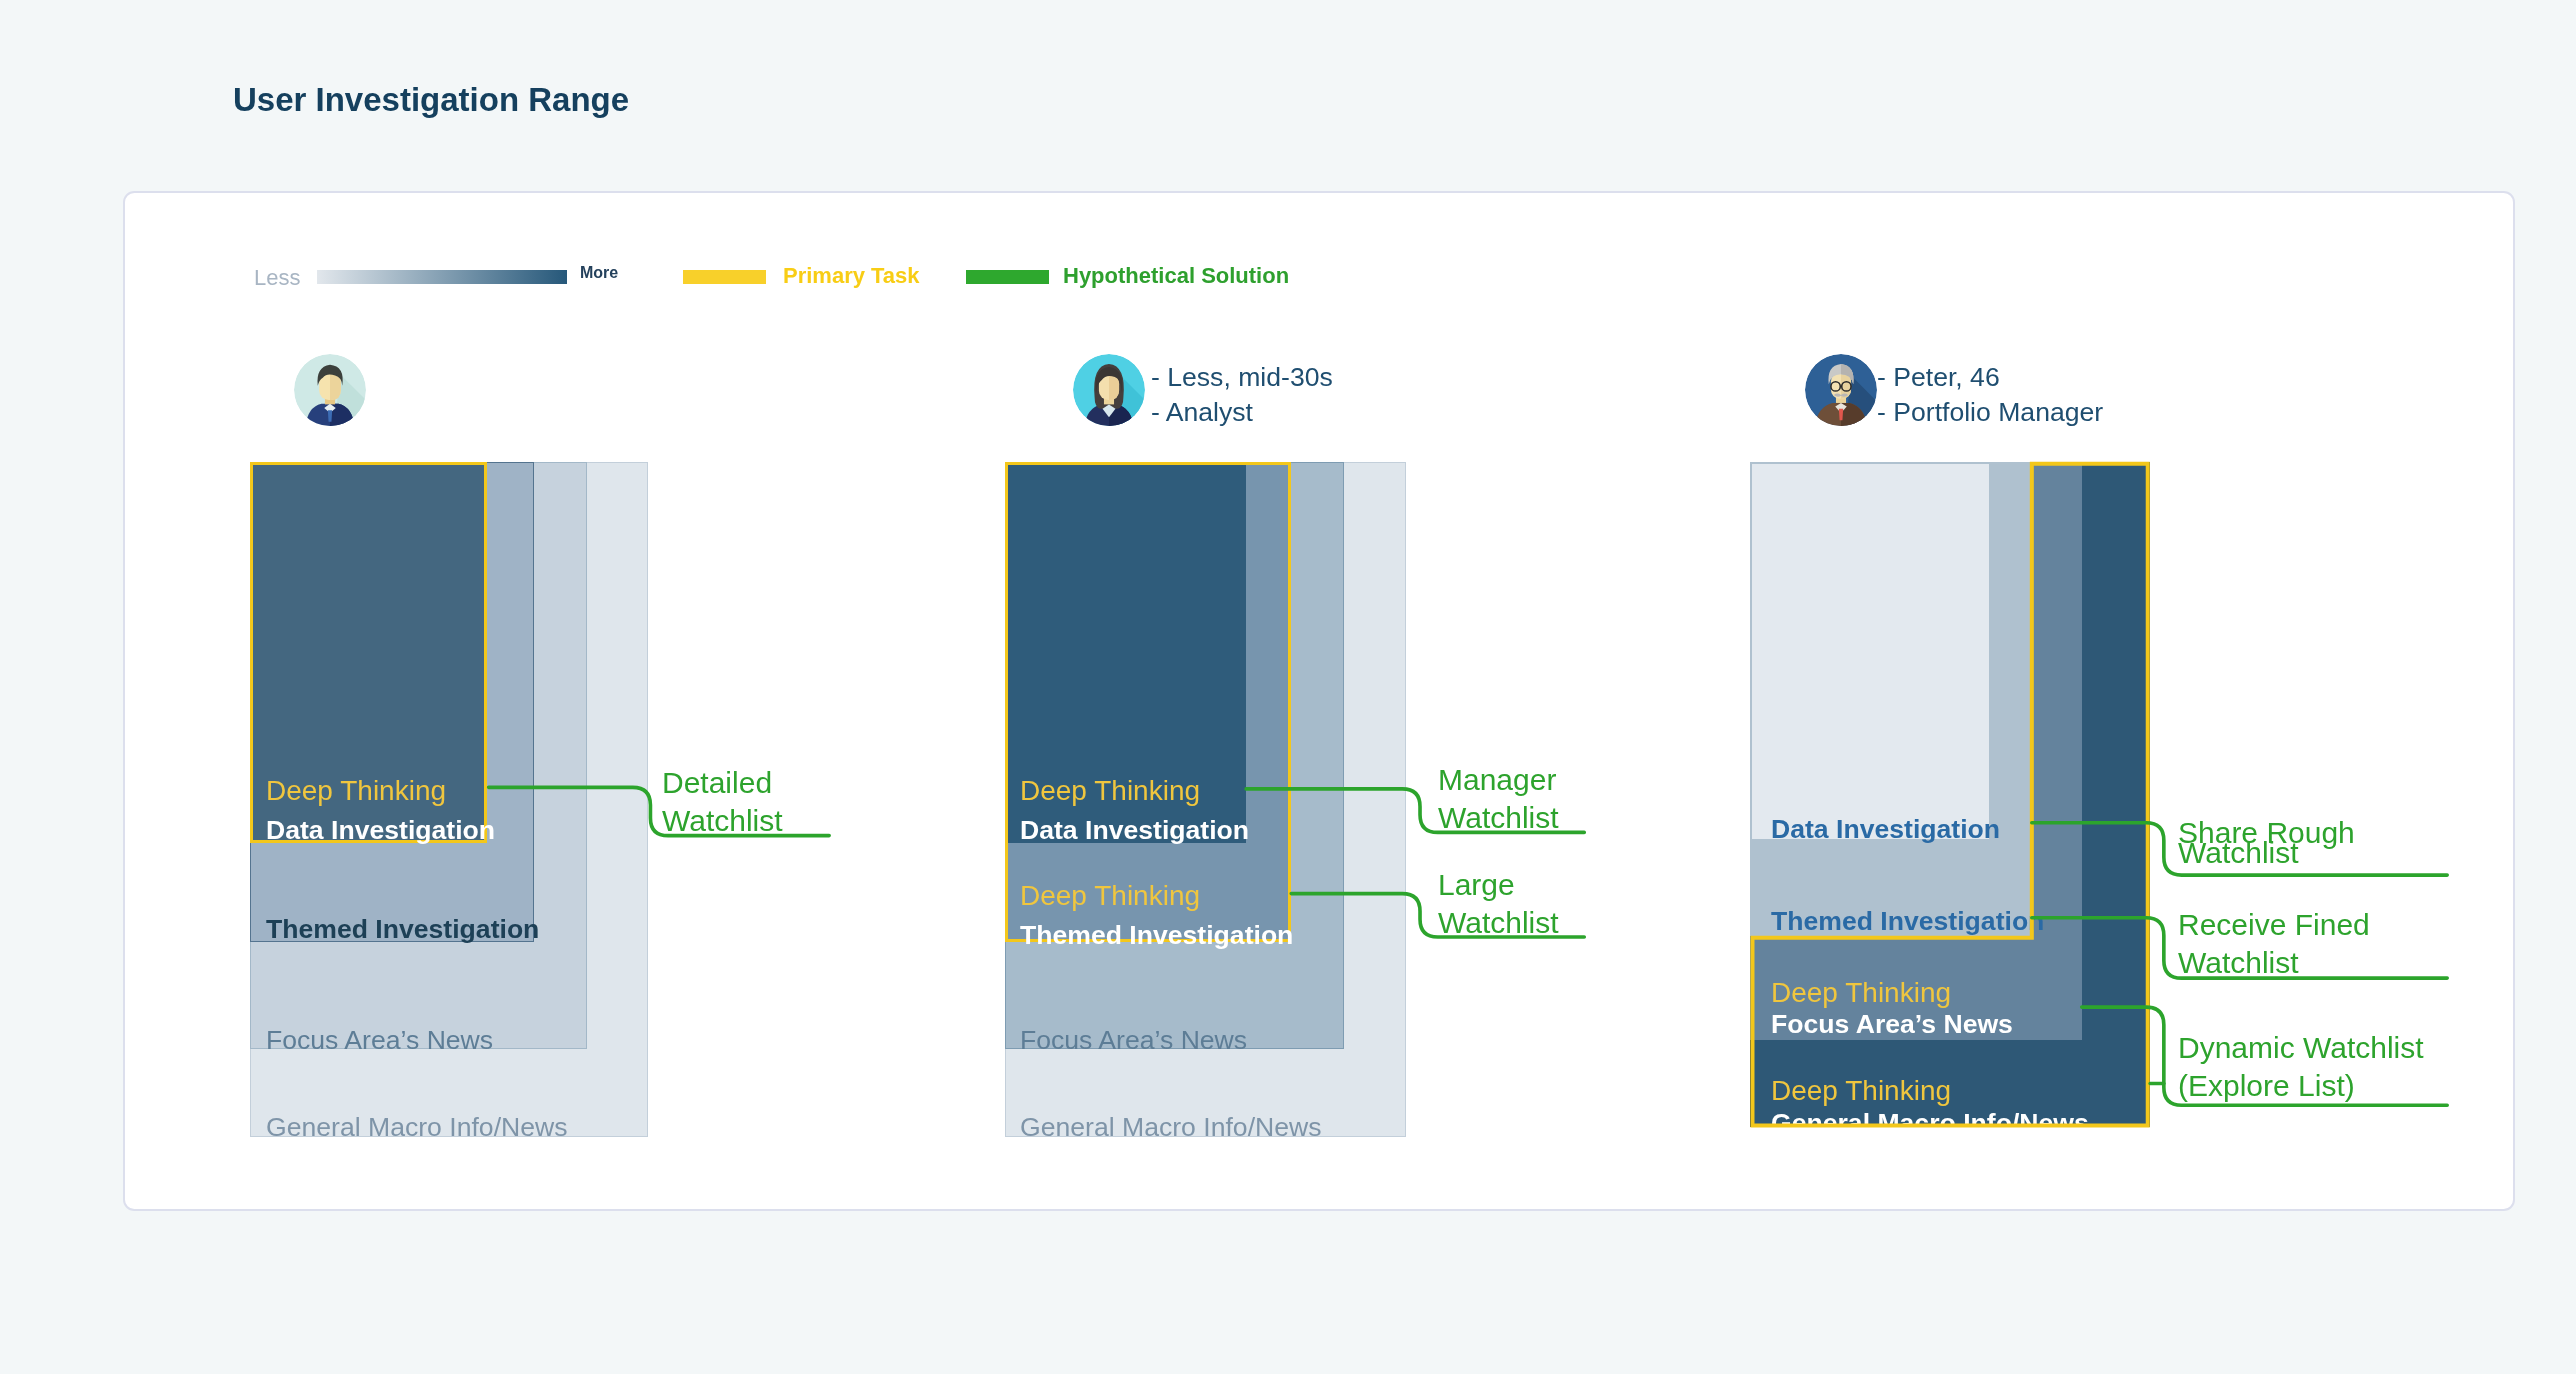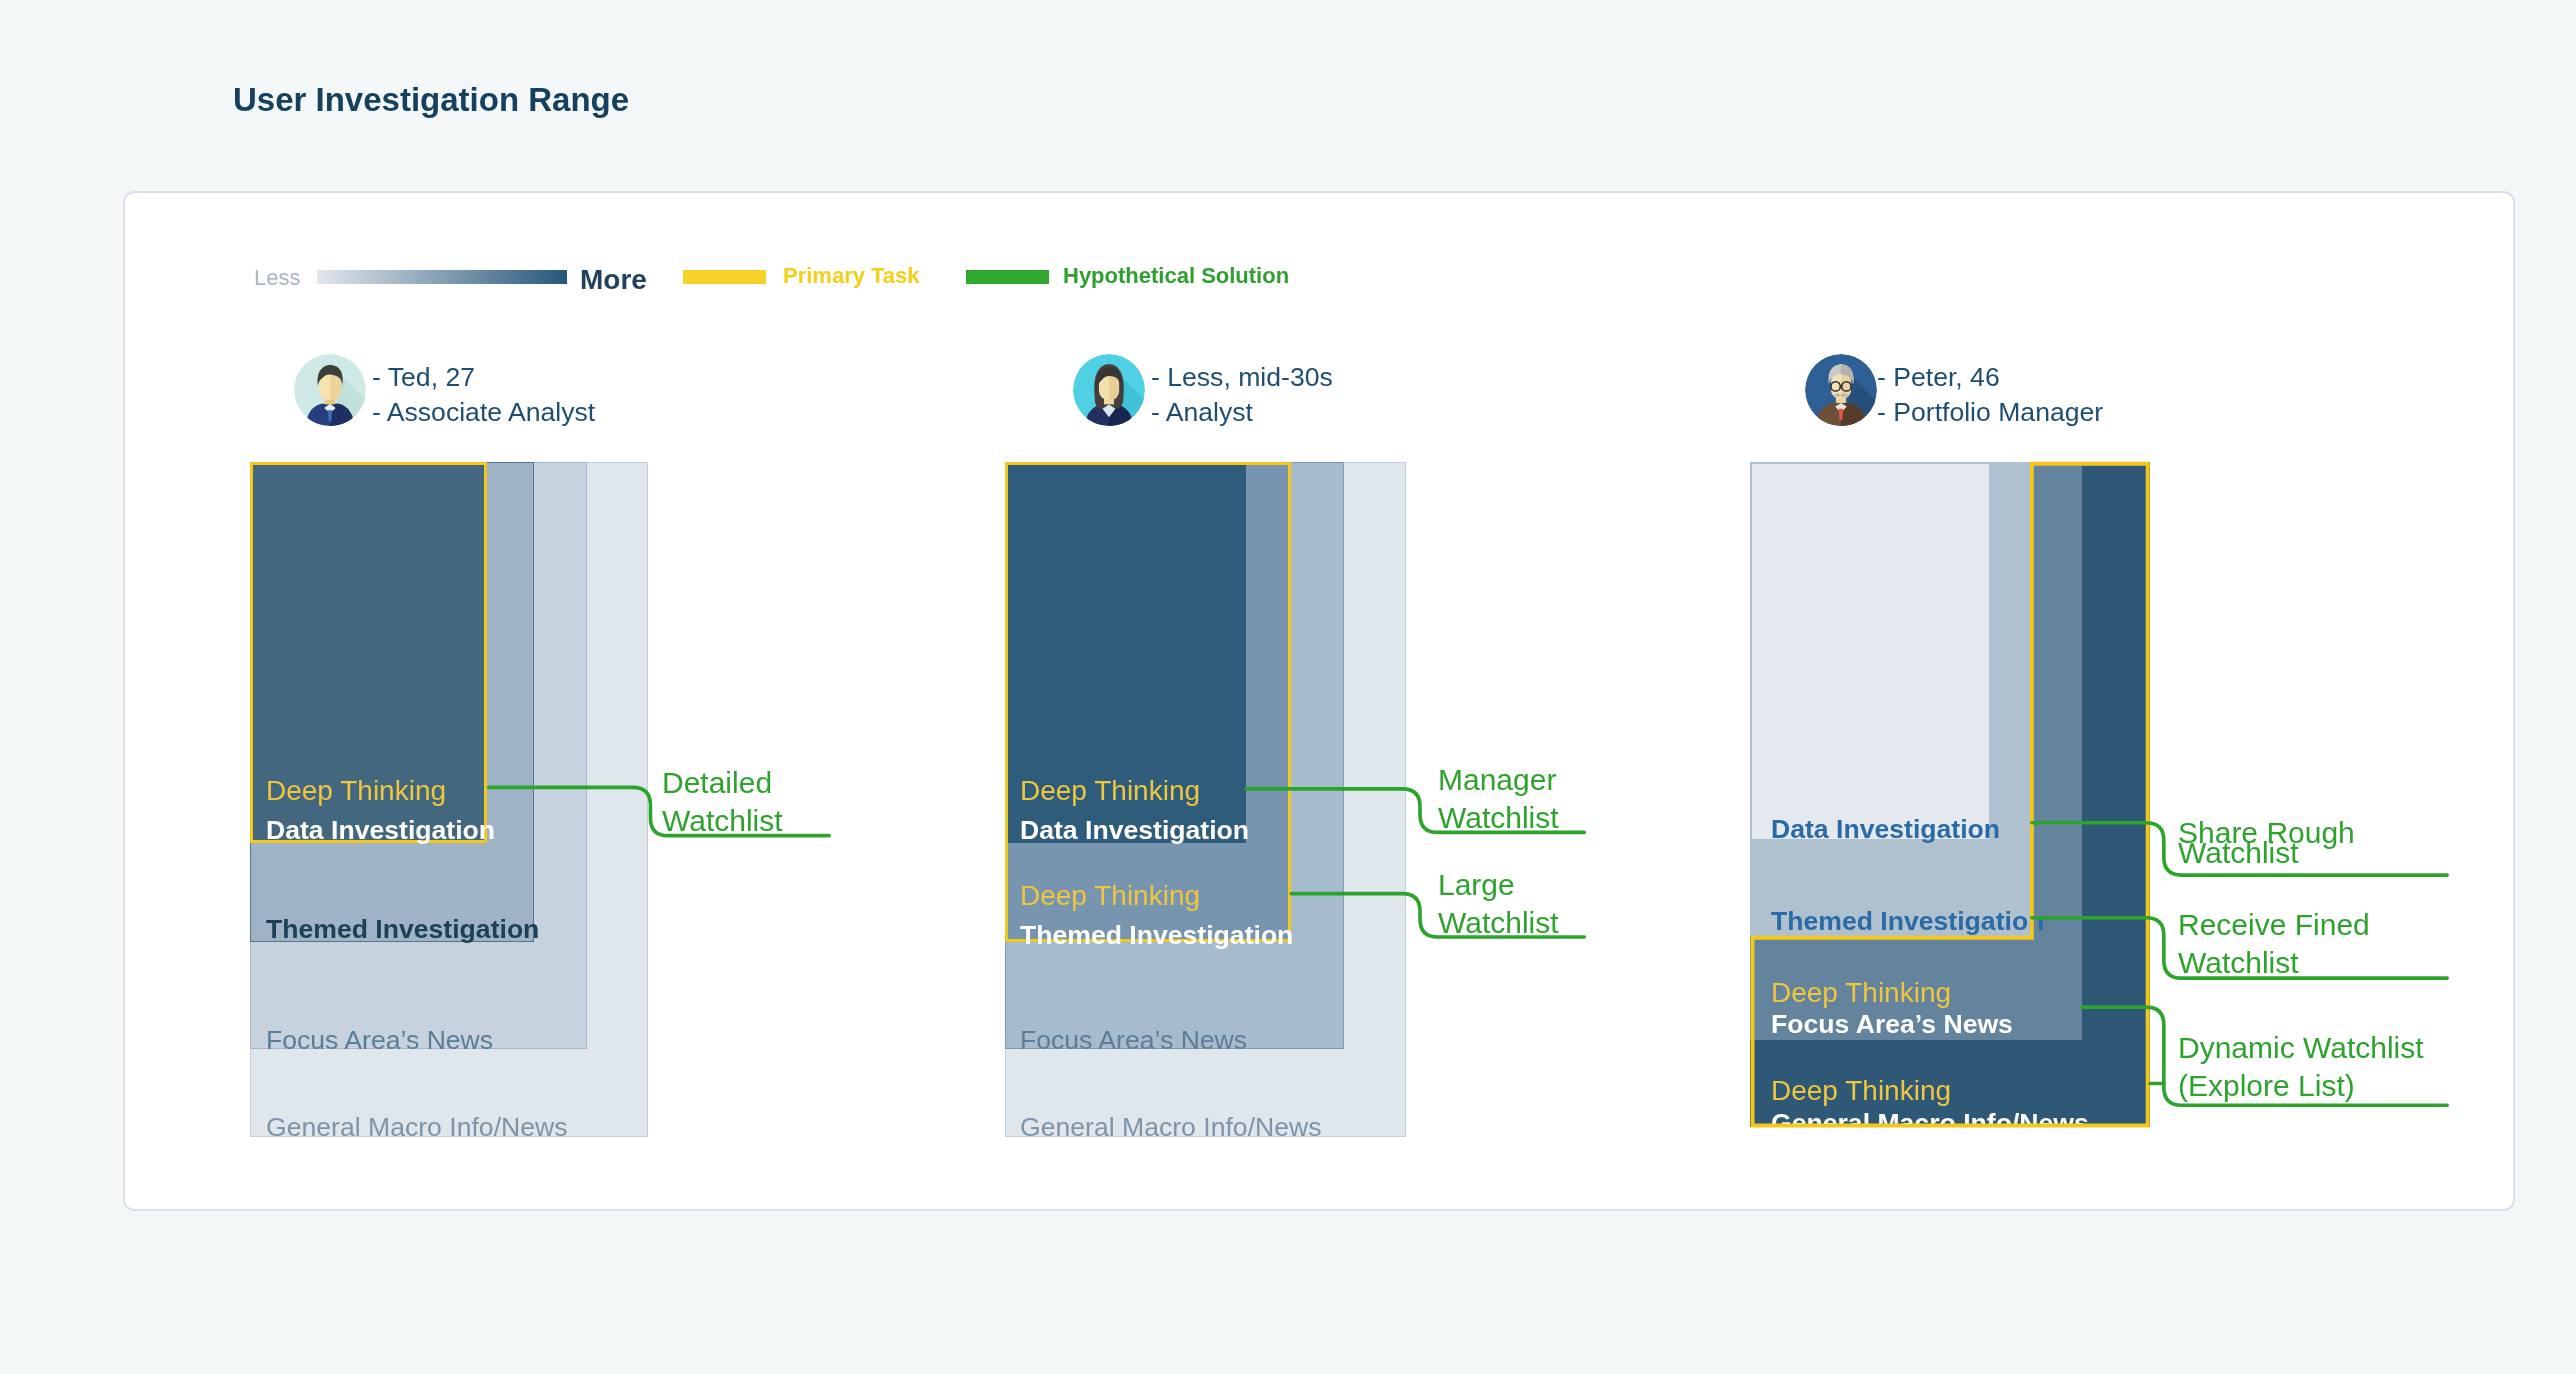--- a/index.html
+++ b/index.html
@@ -6,21 +6,21 @@
   .canvas{position:relative;width:2576px;height:1375px;background:#f3f7f8;
           font-family:"Liberation Sans",sans-serif;overflow:hidden;}
   .abs{position:absolute;}
   .page-title{left:233px;top:81px;font-size:33px;font-weight:bold;color:#15405e;white-space:nowrap;}
   .card{left:123px;top:191px;width:2388px;height:1016px;background:#ffffff;
         border:2.4px solid #dcdfed;border-radius:11.3px;}
   
   .legend-less{left:254px;top:265px;font-size:22px;color:#a8b5c3;}
   .legend-gradient{left:317px;top:270px;width:250px;height:13.7px;
                    background:linear-gradient(90deg,#e2e7ec,#26587a);}
-  .legend-more{left:580px;top:264px;font-size:28px;font-weight:bold;color:#24415c;}
+  .legend-more{left:580px;top:264px;font-size:16px;font-weight:bold;color:#24415c;}
   .swatch{width:83px;height:13.7px;}
   .swatch-yellow{left:683px;top:270px;background:#f8d02a;}
   .swatch-green{left:966px;top:270px;background:#2ea82e;}
   .legend-primary{left:783px;top:263px;font-size:22px;font-weight:bold;color:#f8cd15;}
   .legend-hypo{left:1063px;top:263px;font-size:22px;font-weight:bold;color:#2ea02e;}
   
   .avatar{width:72px;height:72px;}
   .persona-text{font-size:26.6px;color:#1f4e70;line-height:35px;white-space:nowrap;}
   
   .band{position:absolute;box-sizing:border-box;}
@@ -66,24 +66,20 @@
         <path d="M16 102 Q18 74 38 69 L62 69 Q82 74 84 102 Z" fill="#27407c"></path>
         <path d="M50 69 L62 69 Q82 74 84 102 H50 Z" fill="#1d2f63"></path>
         <rect x="43" y="56" width="14" height="14" fill="#e8c884"></rect>
         <path d="M50 69 L42 75 L50 82 L58 75 Z" fill="#e8f0f2"></path>
         <path d="M47 78 L53 78 L52 94 L48 94 Z" fill="#3c6cb4"></path>
         <rect x="35" y="26" width="30" height="38" rx="13" fill="#f6e3ae"></rect>
         <path d="M50 26 H52 Q65 26 65 40 V50 Q65 64 52 64 H50 Z" fill="#ecd49b"></path>
         <path d="M33 44 Q30 18 50 15 Q71 17 67 44 Q66 32 57 30 Q46 26 40 33 Q35 36 33 44 Z" fill="#3c403c"></path>
       </g>
     </svg>
-  </div>
-  <div class="abs persona-text" style="left:372px;top:360px;">
-    <div>- Ted, 27</div>
-    <div>- Associate Analyst</div>
   </div>
 
   <div class="abs avatar" style="left:1073px;top:354px;">
     <svg viewBox="0 0 100 100" width="72" height="72">
       <defs>
           <clipPath id="cA">
             <circle cx="50" cy="50" r="50"></circle>
           </clipPath>
         </defs>
       <g clip-path="url(#cA)">

